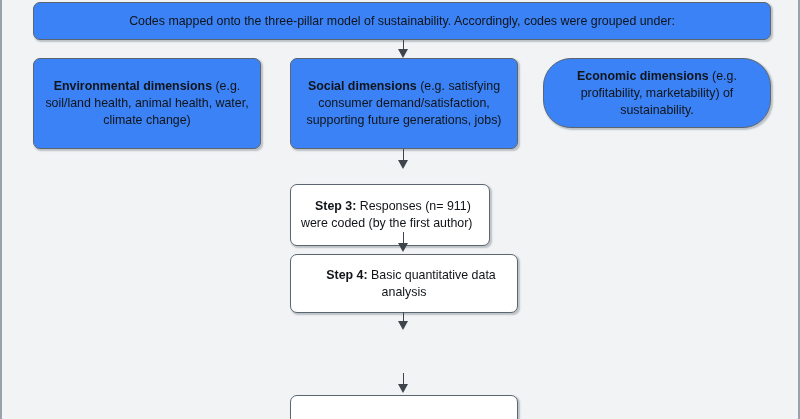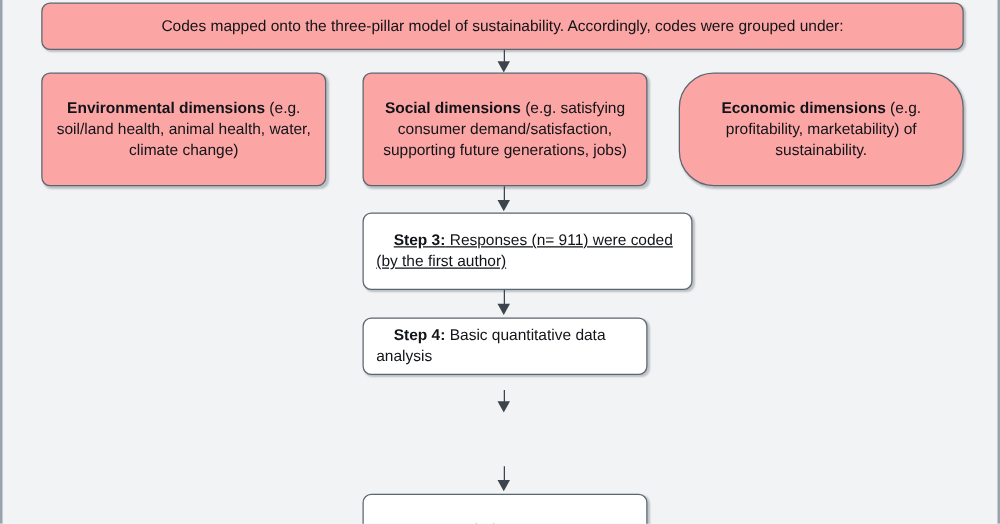--- a/index.html
+++ b/index.html
@@ -31,21 +31,21 @@
     align-items: center;
     justify-content: center;
     text-align: center;
     color: #111418;
     font-size: 12.4px;
     line-height: 17px;
     padding: 6px 10px;
     box-shadow: 1.5px 1.5px 1.5px rgba(90,100,110,0.35);
   }
   .node.filled {
-    background: #fca5a5;
+    background: #3b82f6;
   }
   .node.plain {
     background: #ffffff;
   }
   .node.leftalign {
     text-align: left;
     justify-content: flex-start;
   }
   .node .txt {
     display: block;
@@ -83,35 +83,35 @@
   <div class="arrowhead" style="left:395.5px; top:49px;"></div>
 
   <div class="node filled" style="left:288px; top:58px; width:228px; height:91px;">
     <span class="txt"><b>Social dimensions</b><span> (e.g. satisfying consumer demand/satisfaction, supporting future generations, jobs)</span></span>
   </div>
 
   <div class="node filled" style="left:31px; top:58px; width:228px; height:91px;">
     <span class="txt"><b>Environmental dimensions</b><span> (e.g. soil/land health, animal health, water, climate change)</span></span>
   </div>
 
-  <div class="node filled" style="left:541px; top:58px; width:228px; height:91px;border-radius:28px;">
+  <div class="node filled" style="left:541px; top:58px; width:228px; height:70px;border-radius:28px;">
     <span class="txt"><b>Economic dimensions</b><span> (e.g. profitability, marketability) of sustainability.</span></span>
   </div>
 
   <div class="connector" style="left:401px; top:149px; height:13px;"></div>
   <div class="arrowhead" style="left:395.5px; top:160px;"></div>
 
-  <div class="node plain leftalign" style="left:288px; top:170px; width:264px; height:62px;text-decoration:underline;">
+  <div class="node plain leftalign" style="left:288px; top:184px; width:200px; height:62px;">
     <span class="txt"><b>Step 3:</b><span> Responses (n= 911) were coded (by the first author)</span></span>
   </div>
 
   <div class="connector" style="left:401px; top:232px; height:13px;"></div>
   <div class="arrowhead" style="left:395.5px; top:243px;"></div>
 
-  <div class="node plain leftalign" style="left:288px; top:254px; width:228px; height:46px;">
+  <div class="node plain leftalign" style="left:288px; top:254px; width:228px; height:59px;text-align:center;">
     <span class="txt"><b>Step 4:</b><span> Basic quantitative data analysis</span></span>
   </div>
 
   <div class="connector" style="left:401px; top:312px; height:11px;"></div>
   <div class="arrowhead" style="left:395.5px; top:321px;"></div>
 
 
   <div class="connector" style="left:401px; top:373px; height:14px;"></div>
   <div class="arrowhead" style="left:395.5px; top:384px;"></div>
 

